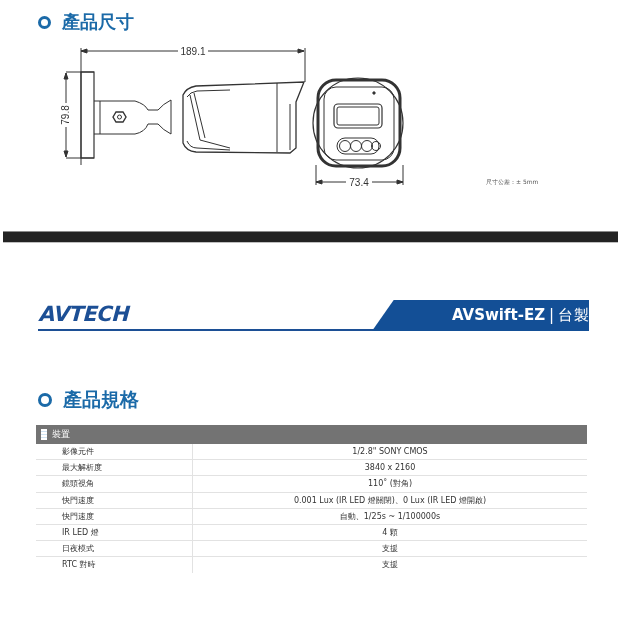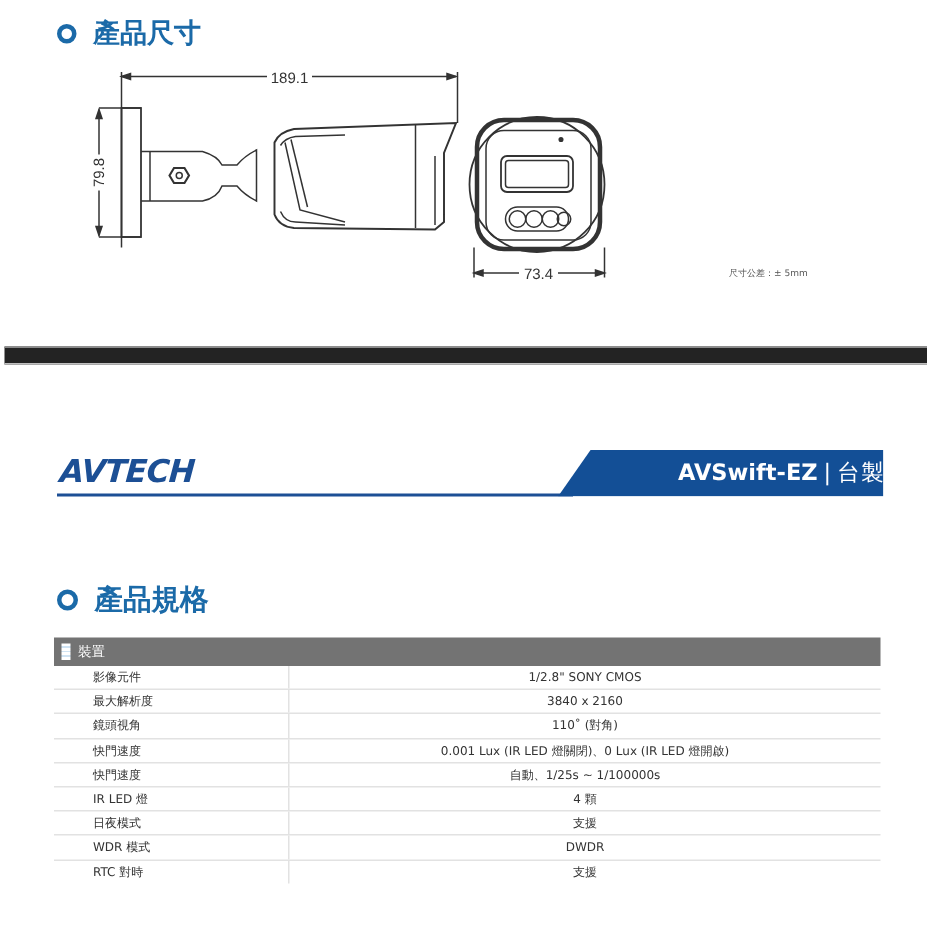--- a/index.html
+++ b/index.html
@@ -146,21 +146,17 @@
   </div>
       <div class="spec-row">
     <div class="k">IR LED 燈</div>
     <div class="v">4 顆</div>
   </div>
       <div class="spec-row">
     <div class="k">日夜模式</div>
     <div class="v">支援</div>
   </div>
       <div class="spec-row">
-    <div class="k">WDR 模式</div>
-    <div class="v">DWDR</div>
-  </div>
-      <div class="spec-row">
     <div class="k">RTC 對時</div>
     <div class="v">支援</div>
   </div>
     </div>
 </div>
 
 </body></html>

